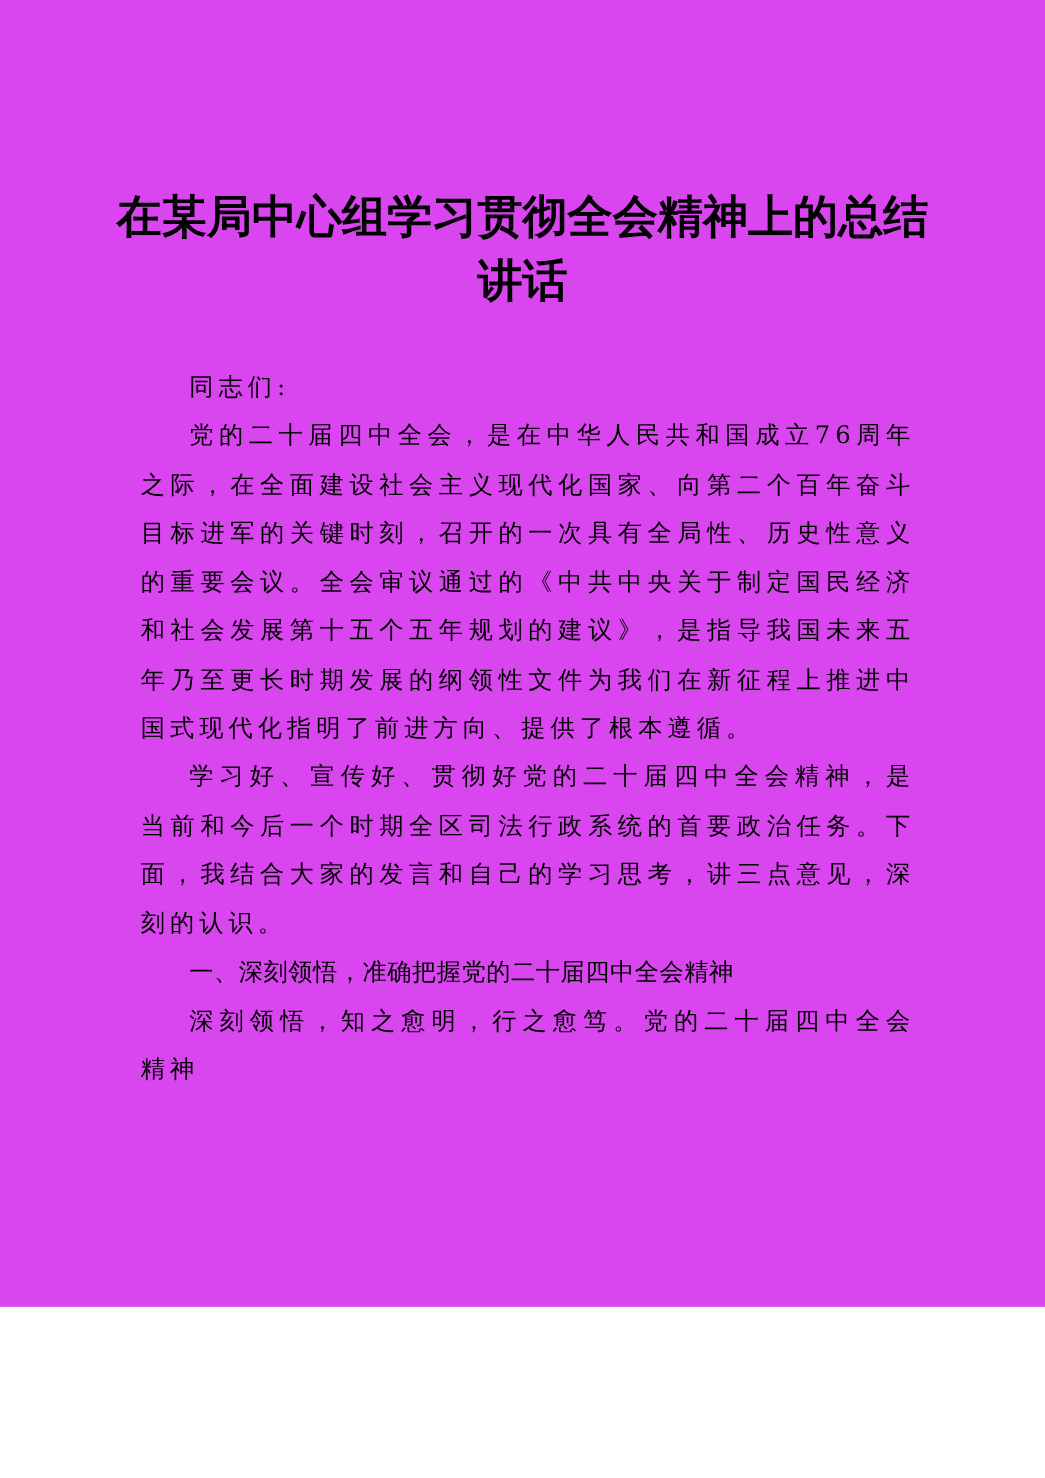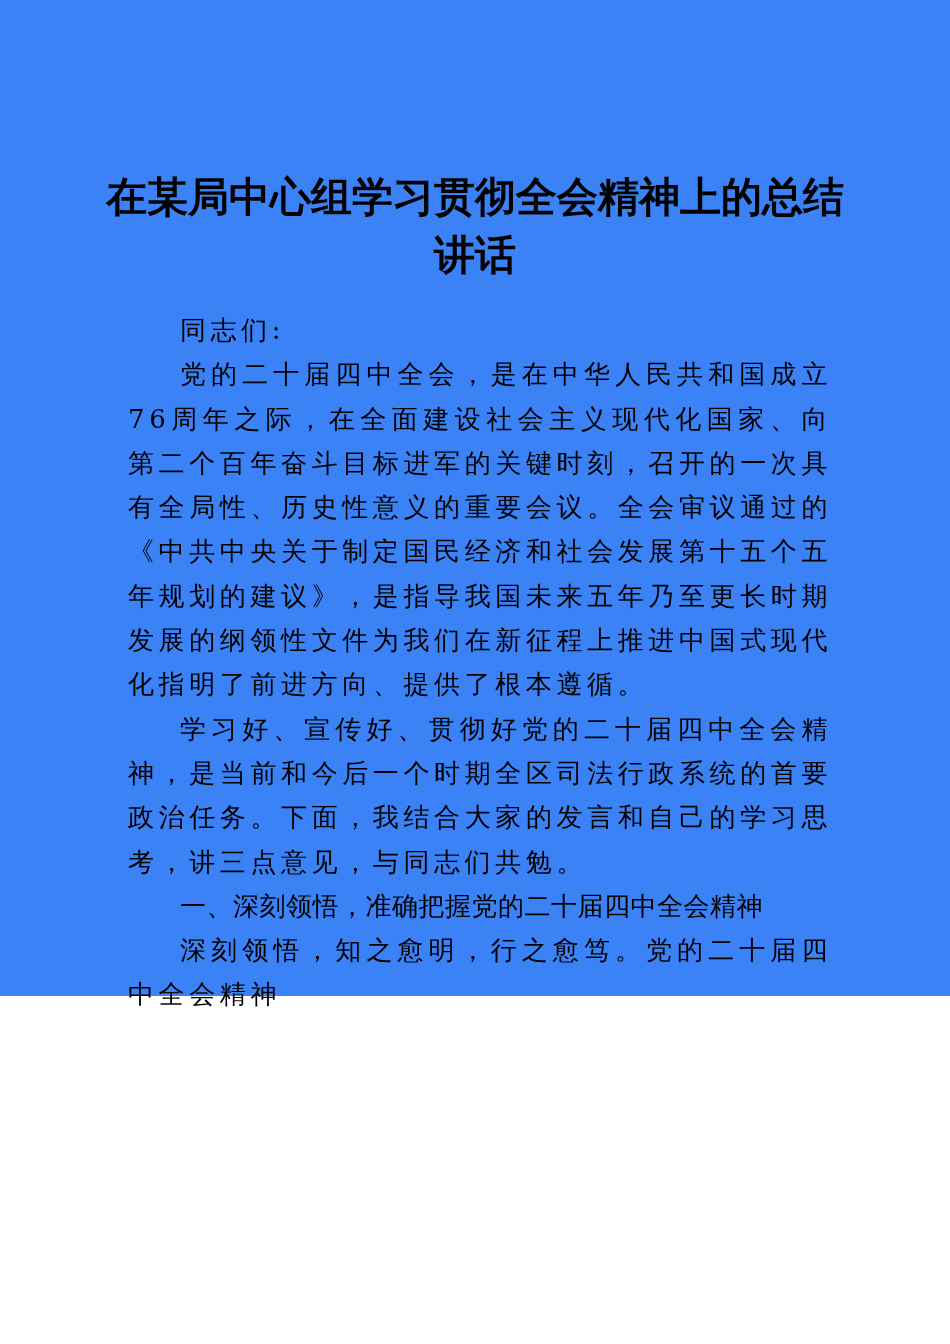--- a/index.html
+++ b/index.html
@@ -13,41 +13,41 @@
       position: relative;
       overflow: hidden;
       color: #000000;
       font-family: "DejaVu Serif", "Liberation Serif", serif;
     }
     .page {
       position: absolute;
       left: 0;
       top: 0;
       width: 950px;
-      height: 996px;
-      background: #3b82f6;
+      height: 1188px;
+      background: #d946ef;
     }
     .title {
       position: absolute;
       left: 100px;
       top: 168px;
       width: 750px;
       text-align: center;
       font-family: "DejaVu Sans", "Liberation Sans", sans-serif;
       font-weight: bold;
       font-size: 41px;
       line-height: 58px;
       letter-spacing: 0px;
     }
     .body {
       position: absolute;
       left: 128px;
-      top: 308px;
+      top: 331px;
       width: 704px;
-      font-size: 26px;
+      font-size: 22px;
       line-height: 44.3px;
       letter-spacing: 4.6px;
       text-align: justify;
     }
     .body p {
       margin: 0;
       text-indent: 2em;
       word-break: break-all;
     }
     .body p.heading {
@@ -58,17 +58,17 @@
   </style>
 </head>
 <body>
 
 <div class="page">
   <div class="title">在某局中心组学习贯彻全会精神上的总结讲话</div>
 
   <div class="body">
     <p>同志们:</p>
     <p>党的二十届四中全会，是在中华人民共和国成立76周年之际，在全面建设社会主义现代化国家、向第二个百年奋斗目标进军的关键时刻，召开的一次具有全局性、历史性意义的重要会议。全会审议通过的《中共中央关于制定国民经济和社会发展第十五个五年规划的建议》，是指导我国未来五年乃至更长时期发展的纲领性文件为我们在新征程上推进中国式现代化指明了前进方向、提供了根本遵循。</p>
-    <p>学习好、宣传好、贯彻好党的二十届四中全会精神，是当前和今后一个时期全区司法行政系统的首要政治任务。下面，我结合大家的发言和自己的学习思考，讲三点意见，与同志们共勉。</p>
+    <p>学习好、宣传好、贯彻好党的二十届四中全会精神，是当前和今后一个时期全区司法行政系统的首要政治任务。下面，我结合大家的发言和自己的学习思考，讲三点意见，深刻的认识。</p>
     <p class="heading">一、深刻领悟，准确把握党的二十届四中全会精神</p>
     <p>深刻领悟，知之愈明，行之愈笃。党的二十届四中全会精神</p>
   </div>
 </div>
 
 </body></html>

